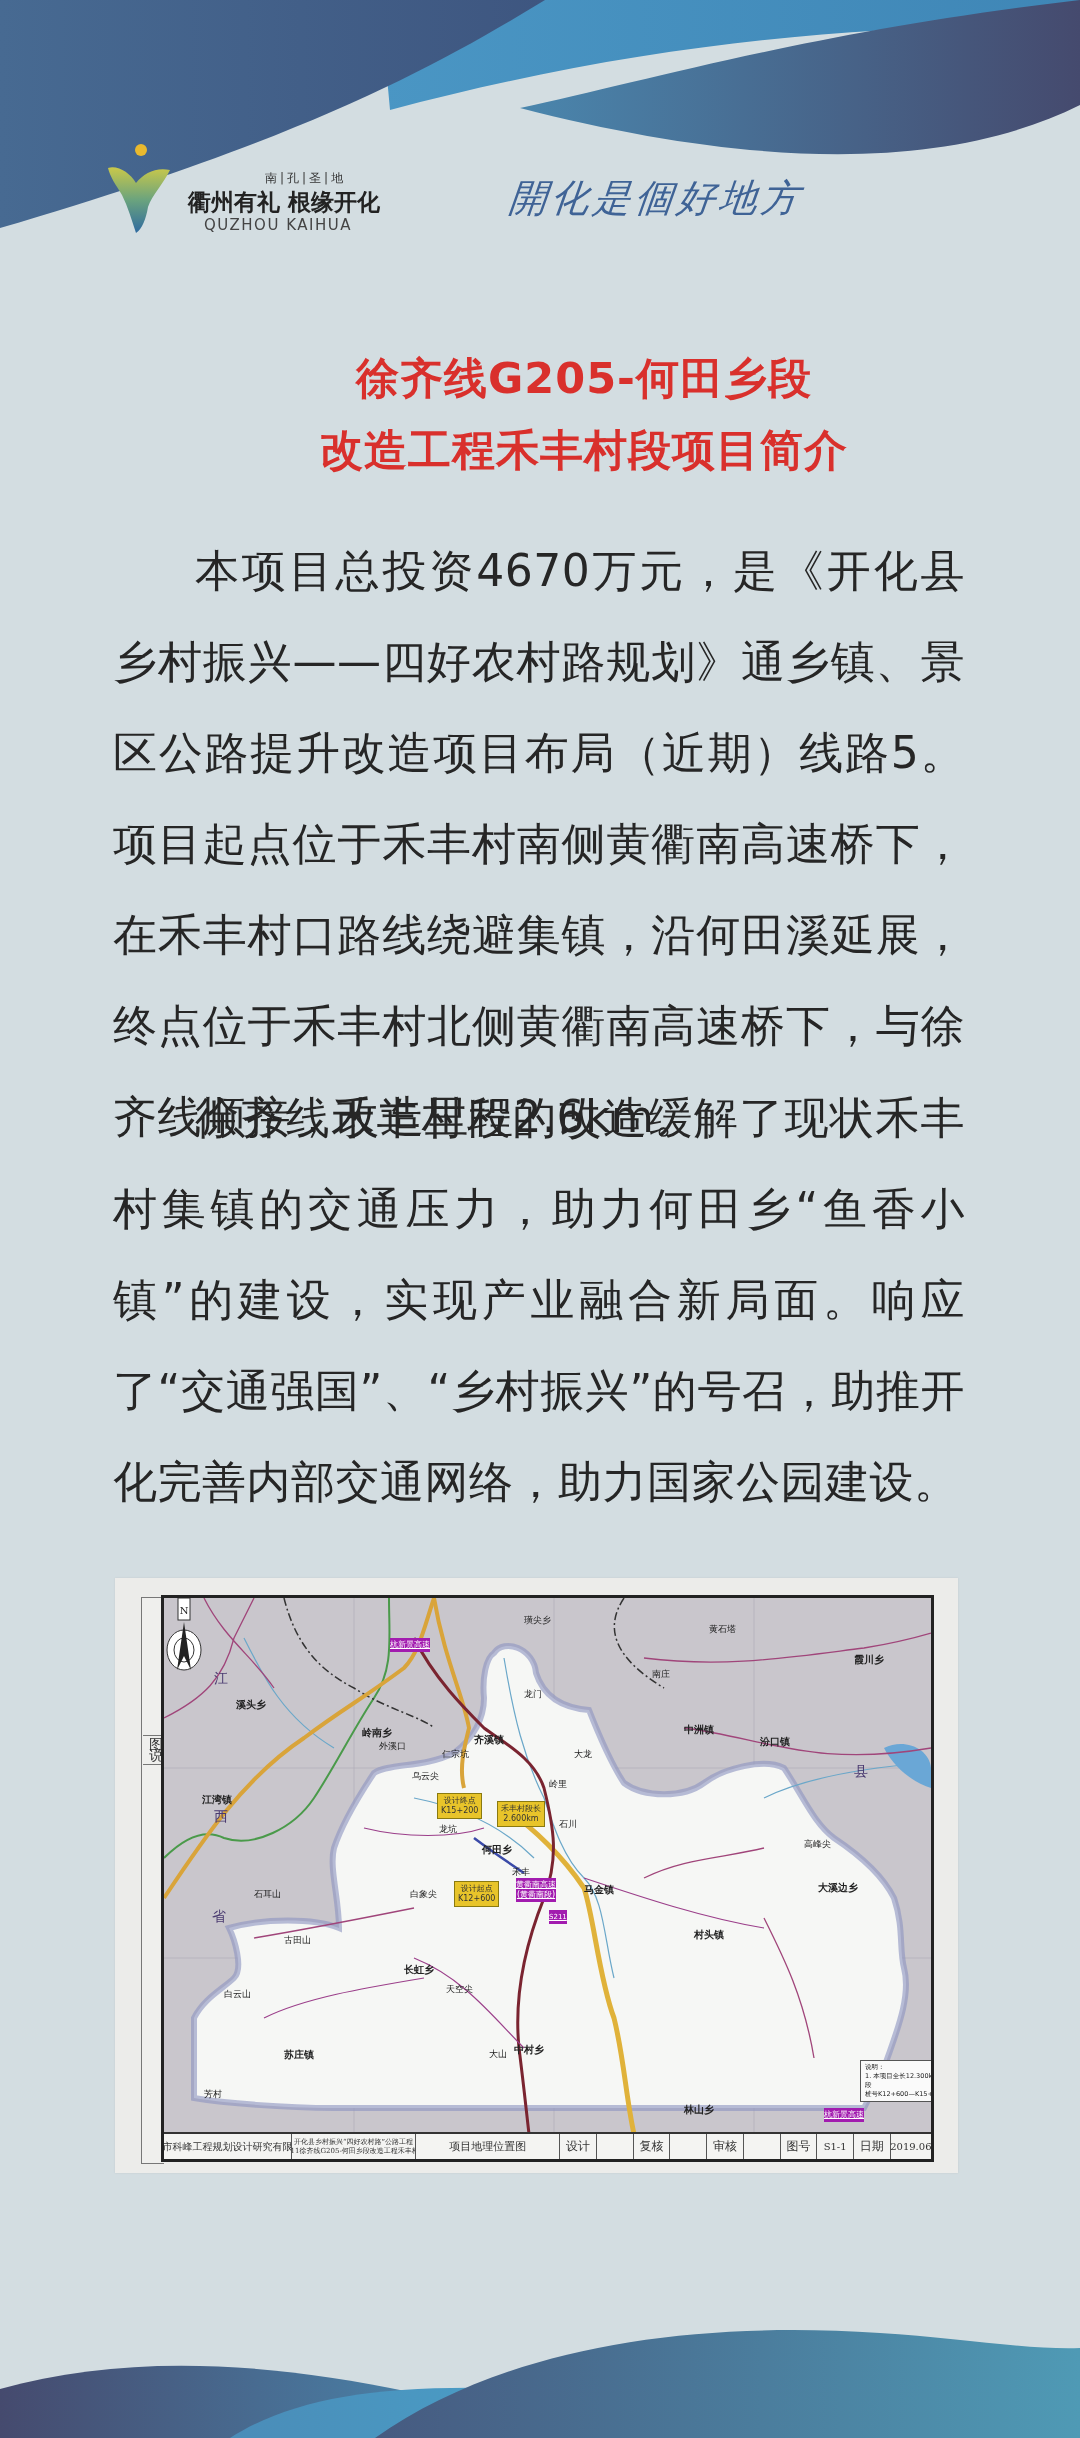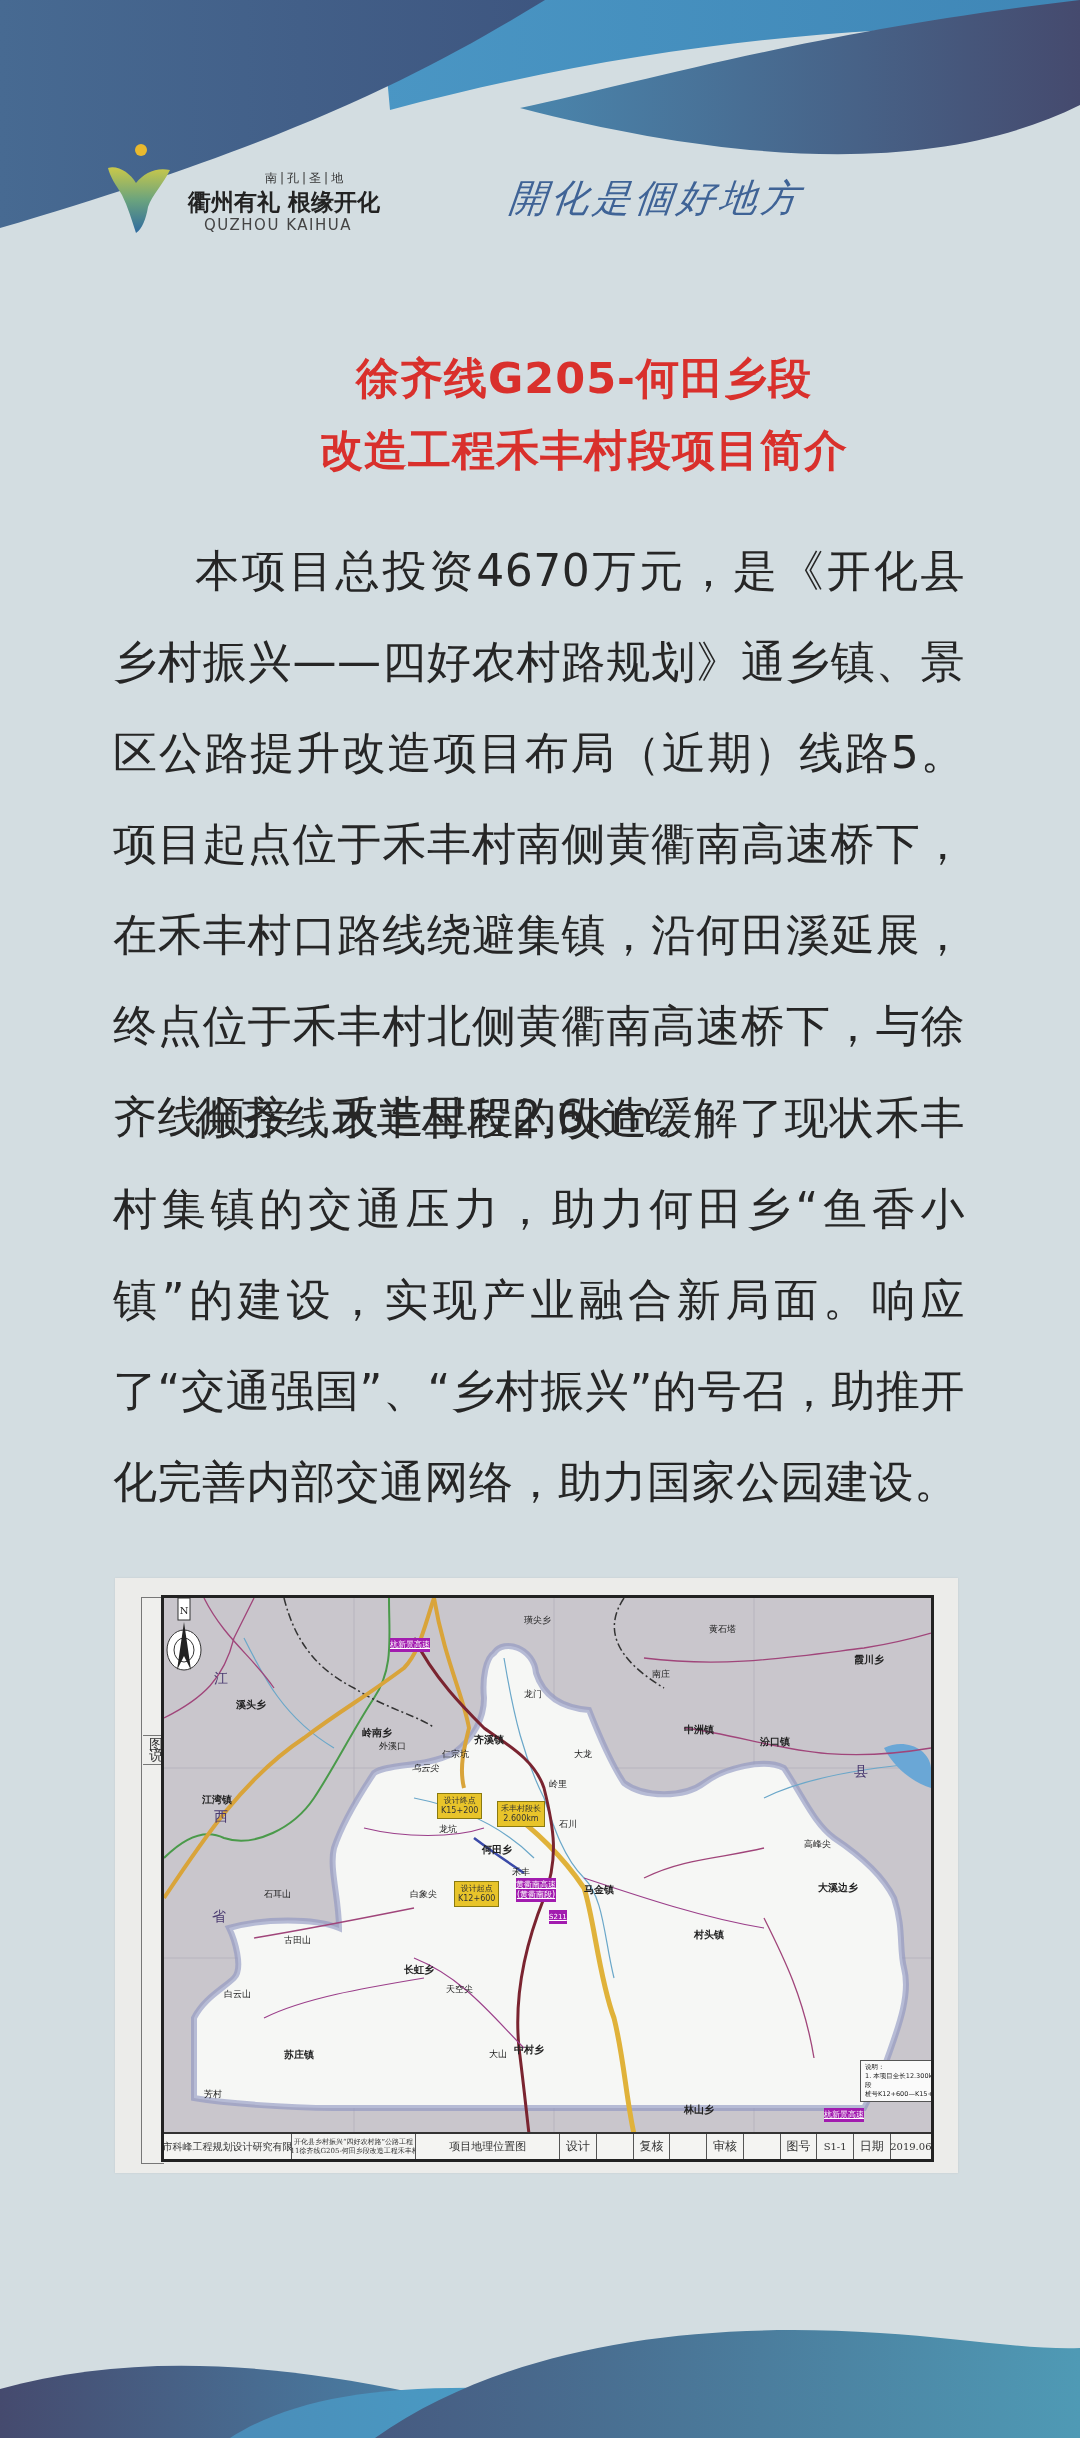--- a/index.html
+++ b/index.html
@@ -179,33 +179,33 @@
   <span class="ml town" style="left:350px;top:405px;margin-top:40px;">中村乡</span>
   <span class="ml town" style="left:120px;top:450px;">苏庄镇</span>
   <span class="ml town" style="left:520px;top:505px;">林山乡</span>
   <span class="ml town" style="left:690px;top:55px;">霞川乡</span>
 
   <span class="ml" style="left:360px;top:16px;">璜尖乡</span>
   <span class="ml" style="left:545px;top:25px;">黄石塔</span>
   <span class="ml" style="left:275px;top:225px;">龙坑</span>
   <span class="ml" style="left:476px;top:70px;padding-left:12px;">南庄</span>
   <span class="ml" style="left:278px;top:150px;">仁宗坑</span>
-  <span class="ml" style="left:248px;top:164px;font-style:italic;">乌云尖</span>
+  <span class="ml" style="left:248px;top:172px;">乌云尖</span>
   <span class="ml" style="left:350px;top:90px;margin-left:10px;">龙门</span>
   <span class="ml" style="left:385px;top:180px;">岭里</span>
   <span class="ml" style="left:395px;top:220px;">石川</span>
   <span class="ml" style="left:348px;top:268px;">禾丰</span>
   <span class="ml" style="left:410px;top:150px;">大龙</span>
   <span class="ml" style="left:120px;top:336px;">古田山</span>
   <span class="ml" style="left:60px;top:390px;">白云山</span>
   <span class="ml" style="left:246px;top:290px;">白象尖</span>
   <span class="ml" style="left:282px;top:385px;">天空尖</span>
   <span class="ml" style="left:325px;top:450px;">大山</span>
   <span class="ml" style="left:640px;top:240px;">高峰尖</span>
-  <span class="ml" style="left:100px;top:290px;">石耳山</span>
+  <span class="ml" style="left:90px;top:290px;">石耳山</span>
   <span class="ml" style="left:215px;top:142px;">外溪口</span>
   <span class="ml" style="left:40px;top:490px;">芳村</span>
 
   <div class="tag-yellow" style="left:273px;top:195px;">
     <div>设计终点</div>
     <div>K15+200</div>
   </div>
   <div class="tag-yellow" style="left:333px;top:203px;">
     <div>禾丰村段长</div>
     <div>2.600km</div>

